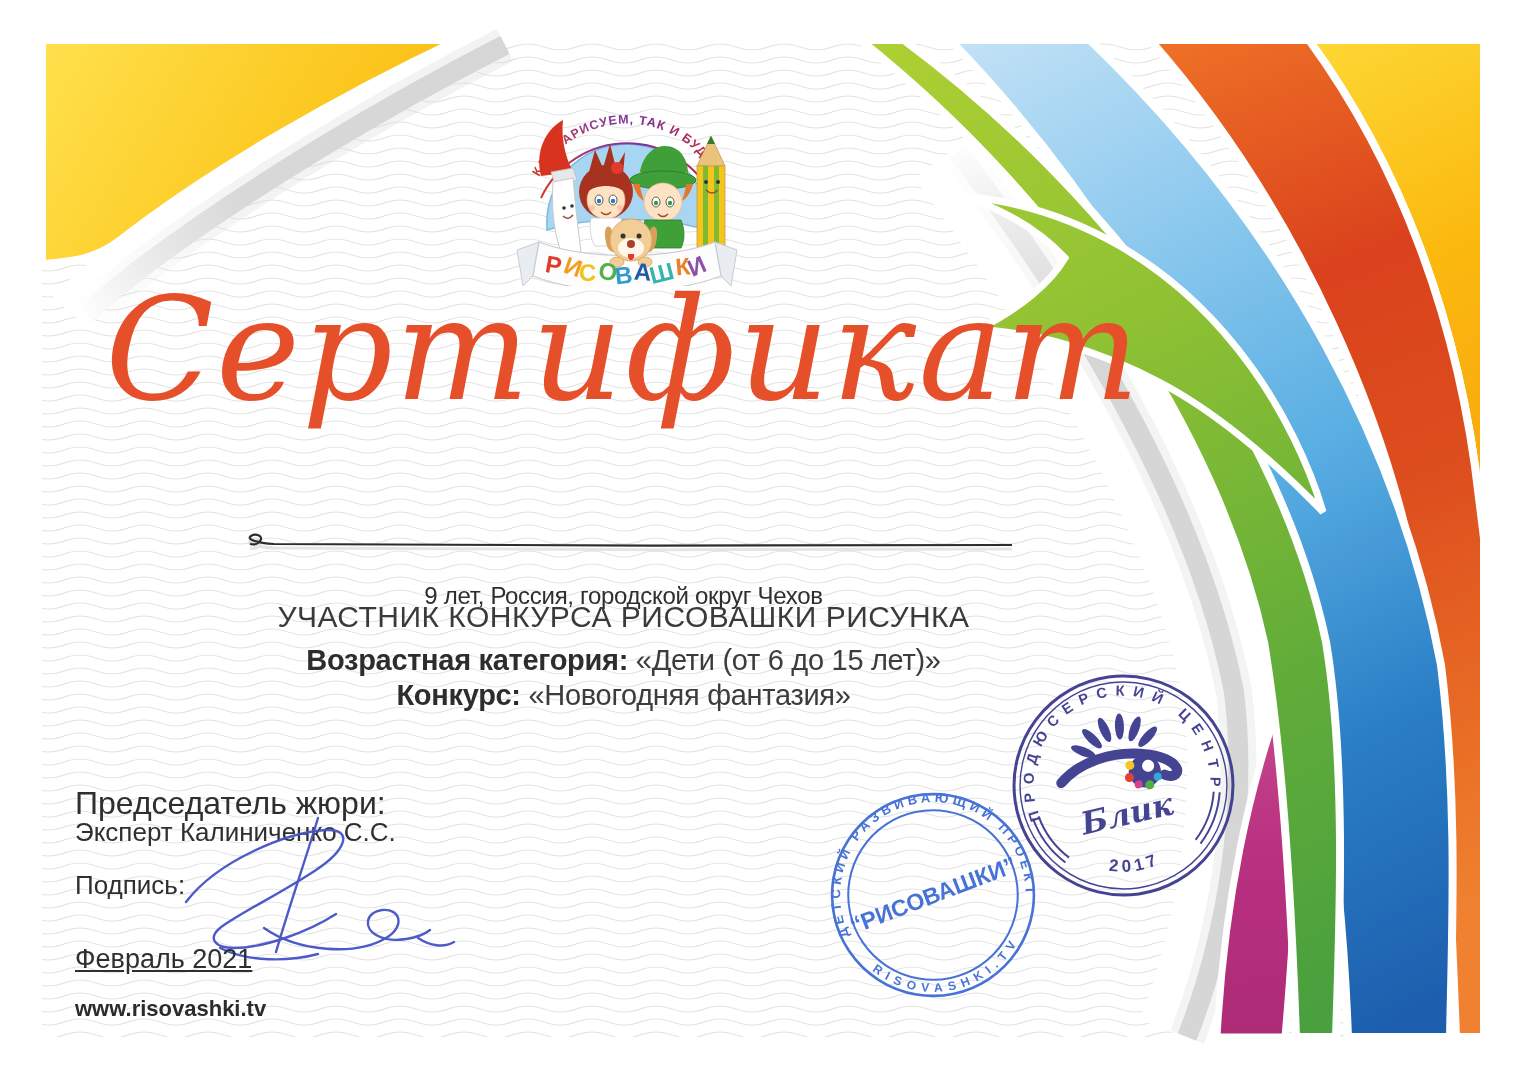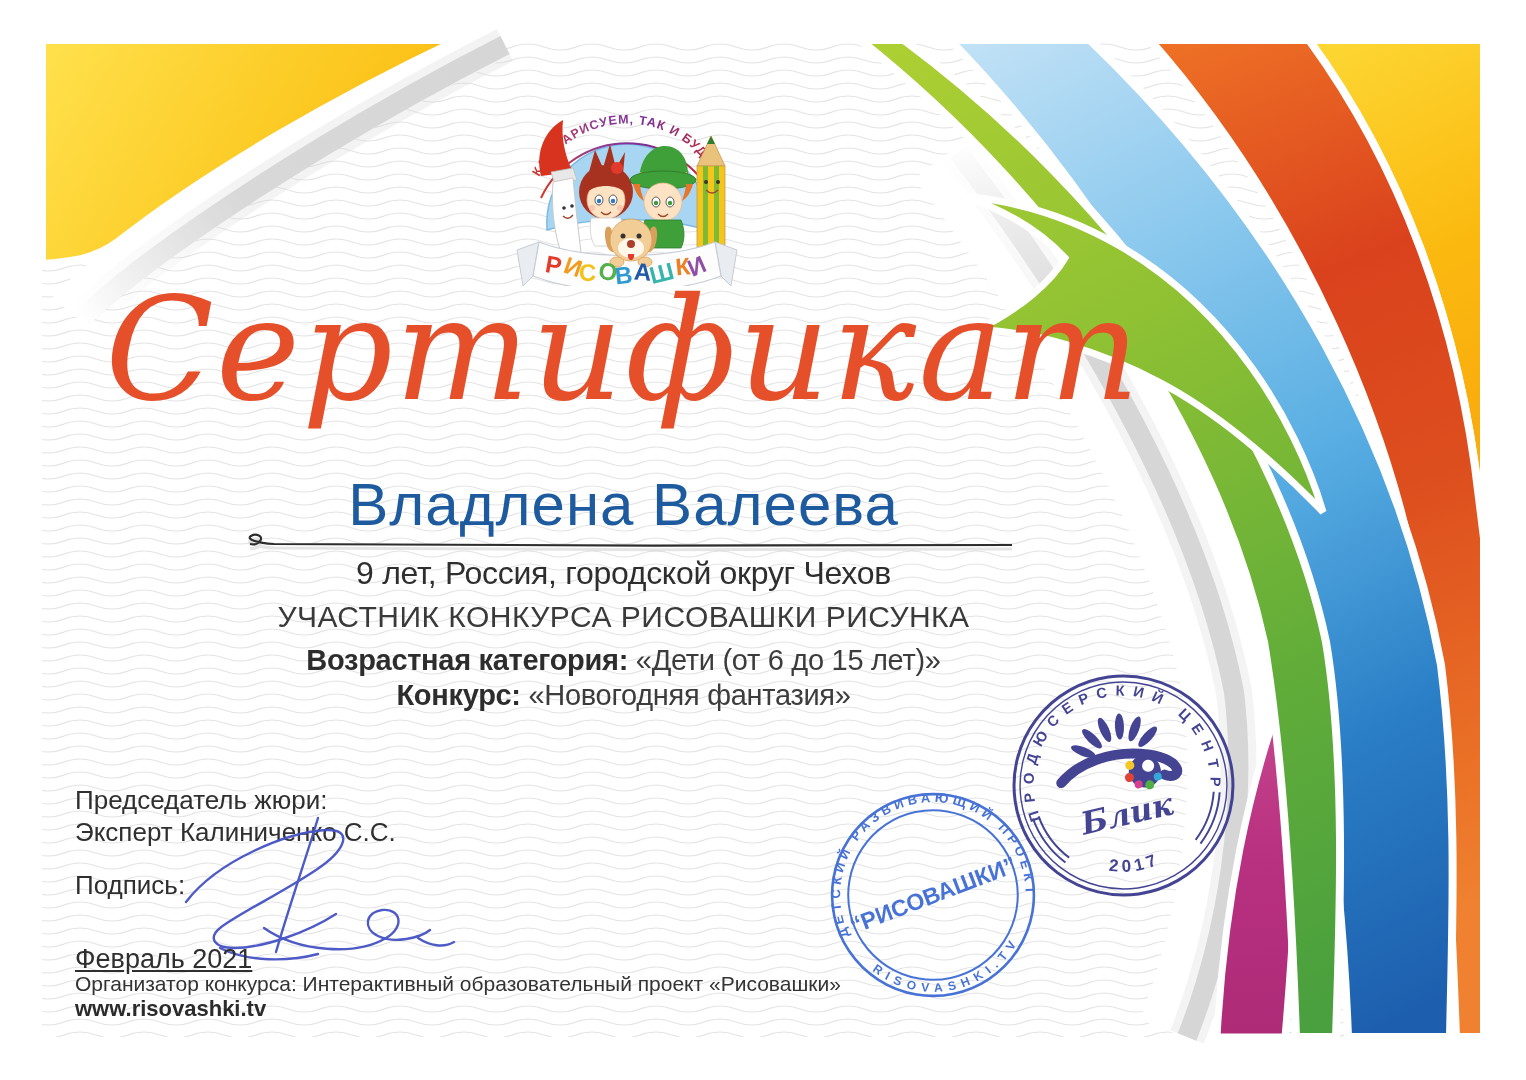--- a/index.html
+++ b/index.html
@@ -7,27 +7,27 @@
     position:relative;width:1526px;height:1080px;overflow:hidden;background:#ffffff;
     font-family:"Liberation Sans",sans-serif;
   }
   .abs{position:absolute;}
   .center-col{left:42px;width:1163px;text-align:center;}
   .title{
     top:268px;font-family:"DejaVu Serif",serif;font-style:italic;font-weight:400;
     font-size:142px;line-height:1.15;color:#e5502b;letter-spacing:2px;
   }
   .recipient{top:470px;font-size:60px;font-weight:400;color:#1e5b9e;letter-spacing:1px;}
-  .details{top:555px;font-size:32px;color:#2e2e2e;letter-spacing:-0.3px;}
+  .details{top:582px;font-size:24px;color:#2e2e2e;letter-spacing:-0.3px;}
   .participant{top:600px;font-size:30px;color:#3a3a3a;letter-spacing:0.5px;}
   .fieldline{font-size:29px;color:#3c3c3c;letter-spacing:-0.3px;}
   .fieldline b{color:#2d2d2d;margin-top:8px;}
   .f1{top:644px;} .f2{top:679px;} .f3{top:714px;}
   .leftcol{left:75px;text-align:left;color:#2f2f2f;}
-  .jury-role{top:785px;font-size:26px;}
+  .jury-role{top:785px;font-size:32px;}
   .jury-name{top:817px;font-size:26px;}
   .sign-label{top:870px;font-size:26px;}
   .date{top:944px;font-size:27px;text-decoration:underline;}
   .organizer{top:972px;font-size:21px;color:#333333;}
   .website{top:996px;font-size:22px;font-weight:bold;color:#2b2b2b;}
   svg text{font-family:"Liberation Sans",sans-serif;}
   .blik-word{font-family:"DejaVu Serif",serif;font-style:italic;font-weight:bold;}
 </style>
 </head>
 <body>
@@ -195,21 +195,20 @@
       <ellipse cx="106" cy="182" rx="7" ry="5" fill="#f2cd96" stroke="#d9a05b" stroke-width="0.8"></ellipse>
       <ellipse cx="134" cy="182" rx="7" ry="5" fill="#f2cd96" stroke="#d9a05b" stroke-width="0.8"></ellipse>
     </g>
 
     <text font-size="24" font-weight="bold" letter-spacing="1">
       <textPath href="#brandArc" startOffset="50%" text-anchor="middle"><tspan fill="#e23b2b" rotate="-7" dy="0">Р</tspan><tspan fill="#f59a1b" rotate="7" dy="-3">И</tspan><tspan fill="#f2c21c" rotate="-7" dy="3">С</tspan><tspan fill="#54b04a" rotate="7" dy="-3">О</tspan><tspan fill="#2e9ad0" rotate="-7" dy="3">В</tspan><tspan fill="#2158a8" rotate="7" dy="-3">А</tspan><tspan fill="#37b5ac" rotate="-7" dy="3">Ш</tspan><tspan fill="#ef7f23" rotate="7" dy="-3">К</tspan><tspan fill="#8e4fa8" rotate="-7" dy="3">И</tspan></textPath>
     </text>
   </svg>
 
   <div class="abs center-col title">Сертификат</div>
-  <div class="abs center-col recipient">Владлена Валеева</div>
 
   <svg class="abs" style="left:226px;top:533px" width="790" height="22" viewBox="0 0 790 22" xmlns="http://www.w3.org/2000/svg">
     <path d="M 786,14 C 600,15 220,15 48,13 C 30,12 20,8 25,5 C 30,2 38,5 34,10 C 32,13 28,14 24,13" fill="none" stroke="#999999" stroke-width="3" opacity="0.25" transform="translate(0,2)"></path>
     <path d="M 786,12 C 600,13 220,13 48,11 C 30,10 20,6 25,3 C 30,0 38,3 34,8 C 32,11 28,12 24,11" fill="none" stroke="#2d2d2d" stroke-width="2.2"></path>
   </svg>
 
   <div class="abs center-col details">9 лет, Россия, городской округ Чехов</div>
   <div class="abs center-col participant">УЧАСТНИК КОНКУРСА РИСОВАШКИ РИСУНКА</div>
 
   <div class="abs center-col fieldline f1">
@@ -229,21 +228,20 @@
     <g fill="none" stroke="#4553c4" stroke-width="2.4" stroke-linecap="round" opacity="0.95">
       <path d="M 18,92 C 50,50 120,22 158,20 C 186,19 178,40 148,60 C 112,84 70,104 52,118 C 40,128 46,138 66,138 C 96,138 140,122 168,104"></path>
       <path d="M 150,8 C 138,48 120,100 108,142"></path>
       <path d="M 96,118 C 130,142 188,146 218,128 C 238,116 232,98 214,100 C 198,102 194,118 210,126 C 226,134 252,128 262,120"></path>
       <path d="M 250,128 C 262,136 276,138 286,132"></path>
       <path d="M 52,138 C 80,152 120,152 150,144"></path>
     </g>
   </svg>
 
   <div class="abs leftcol date">Февраль 2021</div>
-  <div class="abs leftcol organizer">Организатор конкурса: Интерактивный образовательный проект «Рисовашки»</div>
   <div class="abs leftcol website">www.risovashki.tv</div>
 
   <svg class="abs" style="left:822px;top:784px" width="222" height="222" viewBox="0 0 220 220" xmlns="http://www.w3.org/2000/svg">
     <defs>
       <path id="bsTop" d="M 30.3,156 A 92,92 0 1 1 189.7,156"></path>
       <path id="bsBottom" d="M 19.8,142.8 A 96,96 0 0 0 200.2,142.8"></path>
     </defs>
     <g transform="rotate(-12 110 110)" opacity="0.93">
       <circle cx="110" cy="110" r="100" fill="none" stroke="#3b69d3" stroke-width="2.6"></circle>
       <circle cx="110" cy="110" r="84" fill="none" stroke="#3b69d3" stroke-width="2"></circle>

